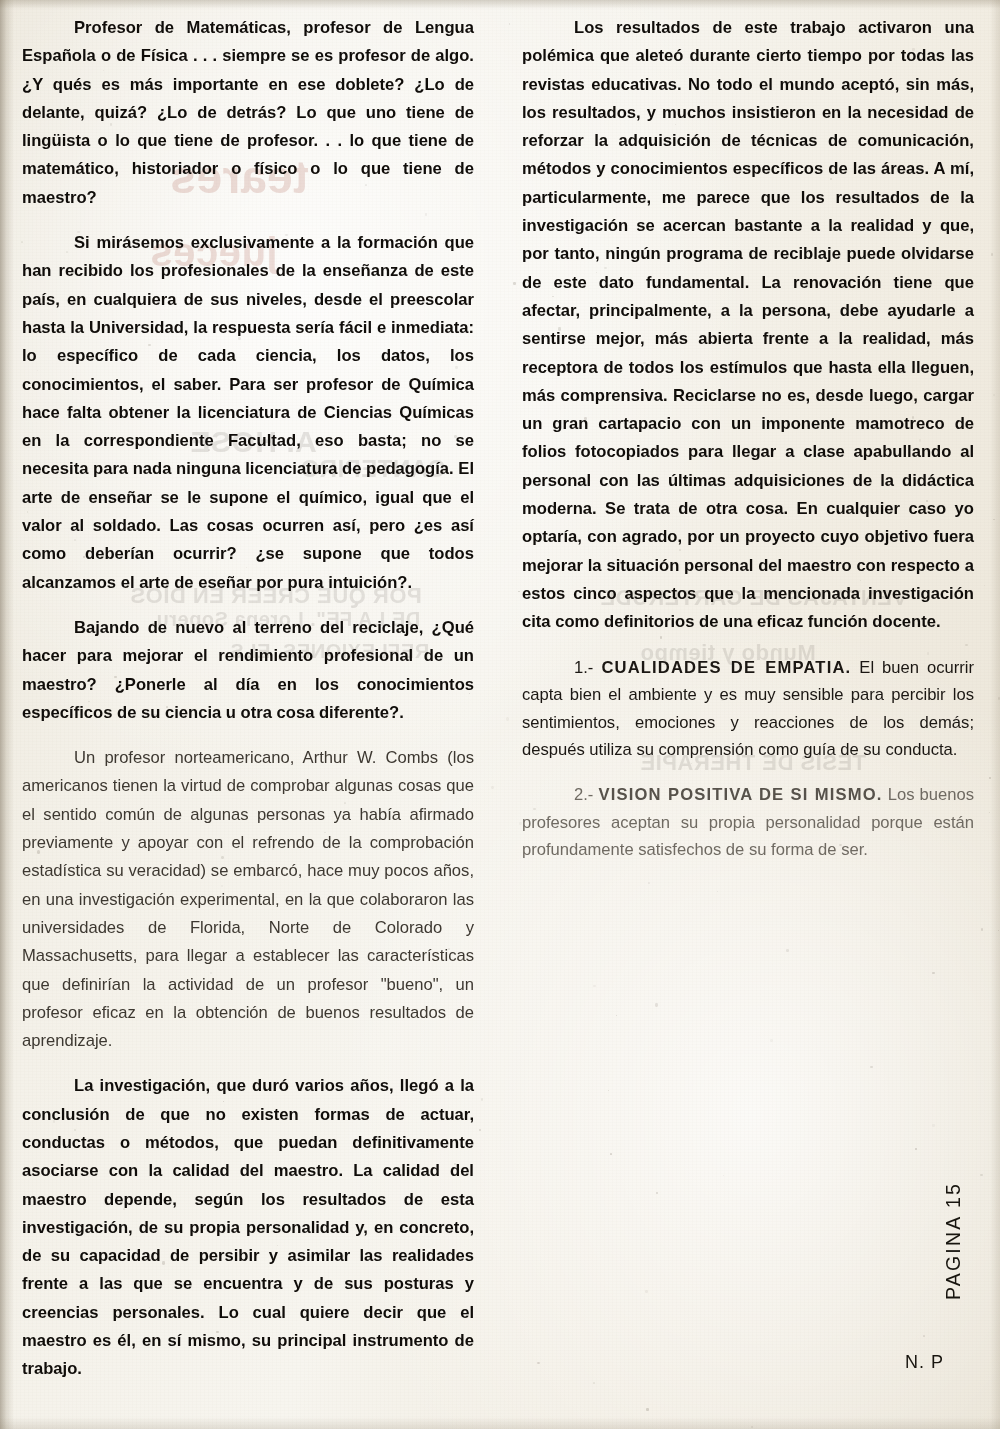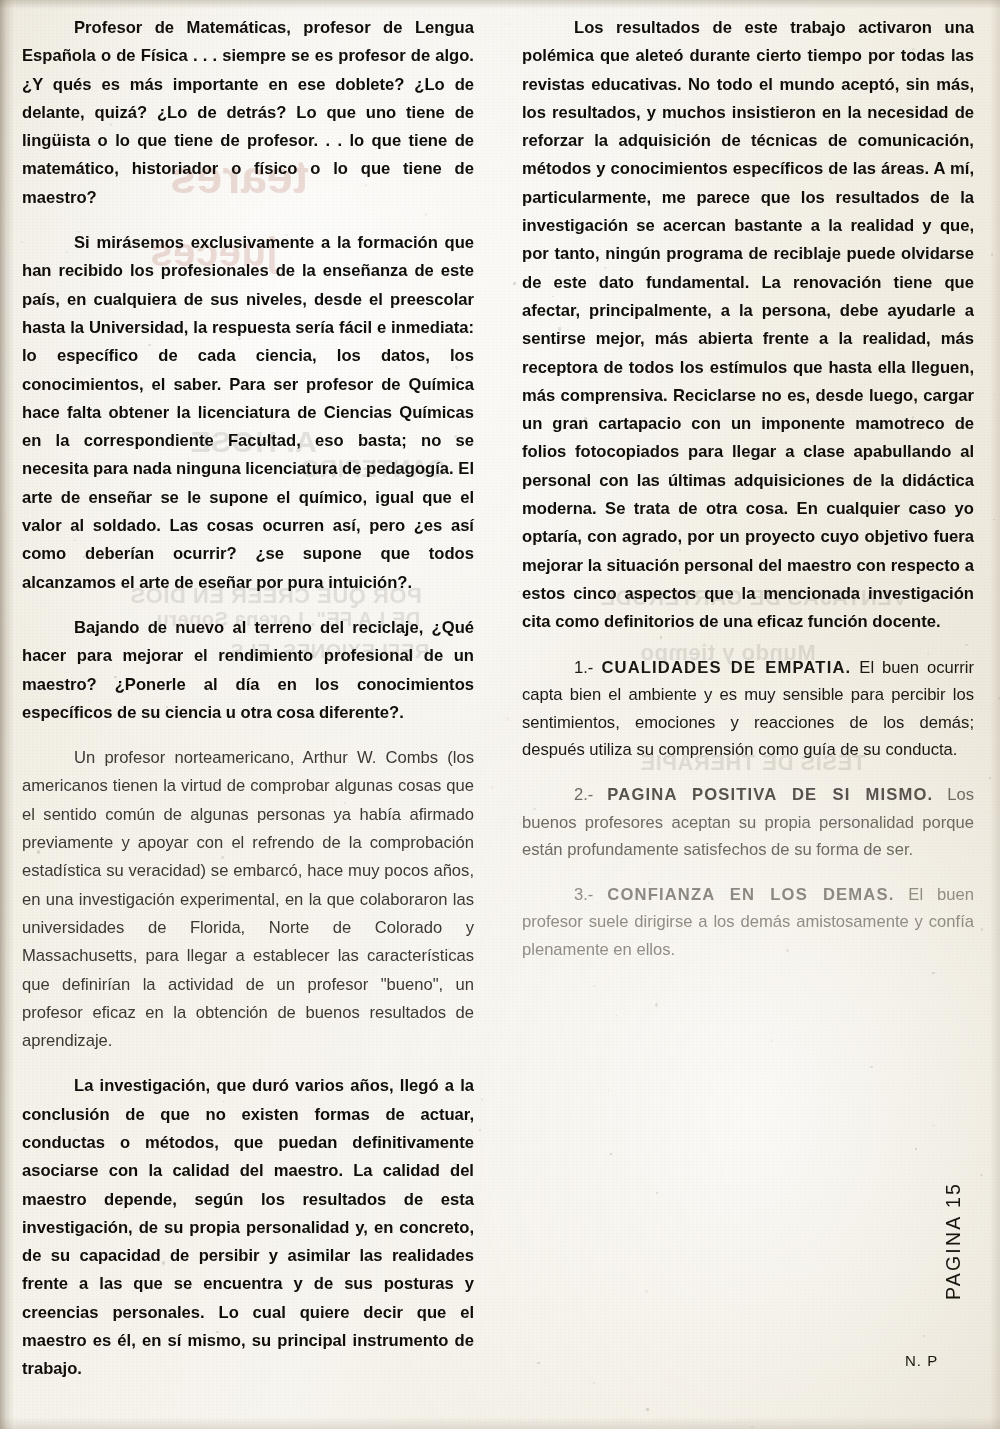--- a/index.html
+++ b/index.html
@@ -107,21 +107,21 @@
     font-weight: 700;
   }
   .caps.dim { color: #8d8881; }
   .caps.semi { color: #57524b; }
 
   
   #signature {
     position: absolute;
     left: 905px;
     top: 1352px;
-    font-size: 15px;
+    font-size: 18px;
     letter-spacing: 1px;
     color: #18150f;
   }
   #page-number {
     position: absolute;
     left: 942px;
     top: 1300px;
     font-size: 19.5px;
     letter-spacing: 2.2px;
     color: #18150f;
@@ -301,21 +301,20 @@
       <p class="para ink-strong">Profesor de Matemáticas, profesor de Lengua Española o de Física . . . siempre se es profesor de algo. ¿Y qués es más importante en ese doblete? ¿Lo de delante, quizá? ¿Lo de detrás? Lo que uno tiene de lingüista o lo que tiene de profesor. . . lo que tiene de matemático, historiador o físico o lo que tiene de maestro?</p>
       <p class="para ink-strong">Si mirásemos exclusivamente a la formación que han recibido los profesionales de la enseñanza de este país, en cualquiera de sus niveles, desde el preescolar hasta la Universidad, la respuesta sería fácil e inmediata: lo específico de cada ciencia, los datos, los conocimientos, el saber. Para ser profesor de Química hace falta obtener la licenciatura de Ciencias Químicas en la correspondiente Facultad, eso basta; no se necesita para nada ninguna licenciatura de pedagogía. El arte de enseñar se le supone el químico, igual que el valor al soldado. Las cosas ocurren así, pero ¿es así como deberían ocurrir? ¿se supone que todos alcanzamos el arte de eseñar por pura intuición?.</p>
       <p class="para ink-strong">Bajando de nuevo al terreno del reciclaje, ¿Qué hacer para mejorar el rendimiento profesional de un maestro? ¿Ponerle al día en los conocimientos específicos de su ciencia u otra cosa diferente?.</p>
       <p class="para ink-mid">Un profesor norteamericano, Arthur W. Combs (los americanos tienen la virtud de comprobar algunas cosas que el sentido común de algunas personas ya había afirmado previamente y apoyar con el refrendo de la comprobación estadística su veracidad) se embarcó, hace muy pocos años, en una investigación experimental, en la que colaboraron las universidades de Florida, Norte de Colorado y Massachusetts, para llegar a establecer las características que definirían la actividad de un profesor "bueno", un profesor eficaz en la obtención de buenos resultados de aprendizaje.</p>
       <p class="para ink-strong">La investigación, que duró varios años, llegó a la conclusión de que no existen formas de actuar, conductas o métodos, que puedan definitivamente asociarse con la calidad del maestro. La calidad del maestro depende, según los resultados de esta investigación, de su propia personalidad y, en concreto, de su capacidad de persibir y asimilar las realidades frente a las que se encuentra y de sus posturas y creencias personales. Lo cual quiere decir que el maestro es él, en sí mismo, su principal instrumento de trabajo.</p>
     </div>
 
   <div class="column" id="col-right">
       <p class="para ink-strong">Los resultados de este trabajo activaron una polémica que aleteó durante cierto tiempo por todas las revistas educativas. No todo el mundo aceptó, sin más,  los resultados, y muchos insistieron en la necesidad de reforzar la adquisición de técnicas de comunicación, métodos y conocimientos específicos de las áreas. A mí, particularmente, me parece que los resultados de la investigación se acercan bastante a la realidad y que, por tanto, ningún programa de reciblaje puede olvidarse de este dato fundamental. La renovación tiene que afectar, principalmente, a la persona, debe ayudarle a sentirse mejor, más abierta frente a la realidad, más receptora de todos los estímulos que hasta ella lleguen, más comprensiva. Reciclarse no es, desde luego, cargar un gran cartapacio con un imponente mamotreco de folios fotocopiados para llegar a clase apabullando al personal con las últimas adquisiciones de la didáctica moderna. Se trata de otra cosa. En cualquier caso yo optaría, con agrado, por un proyecto cuyo objetivo fuera mejorar la situación personal del maestro con respecto a estos cinco aspectos que la mencionada investigación cita como definitorios de una eficaz función docente.</p>
       <p class="para tight ink-normal"><span>1.-</span> <span class="caps">CUALIDADES DE EMPATIA.</span> <span>El buen ocurrir capta bien el ambiente y es muy sensible para percibir los sentimientos, emociones y reacciones de los demás;  después utiliza su comprensión como guía de su conducta.</span></p>
-      <p class="para tight ink-light"><span>2.-</span> <span class="caps semi">PAGINA POSITIVA DE SI MISMO.</span> <span>Los buenos profesores aceptan su propia personalidad porque están profundamente satisfechos de su forma de ser.</span></p>
-      <p class="para tight ink-faded"><span>3.-</span> <span class="caps dim">CONFIANZA EN LOS DEMAS.</span> <span>El buen profesor suele dirigirse a los demás amistosamente y confía plenamente en ellos.</span></p>
+      <p class="para tight ink-light"><span>2.-</span> <span class="caps semi">VISION POSITIVA DE SI MISMO.</span> <span>Los buenos profesores aceptan su propia personalidad porque están profundamente satisfechos de su forma de ser.</span></p>
     </div>
 
   <div id="signature">N. P</div>
 
   <div id="page-number">PAGINA 15</div>
 
 </div>
 
 </body></html>

